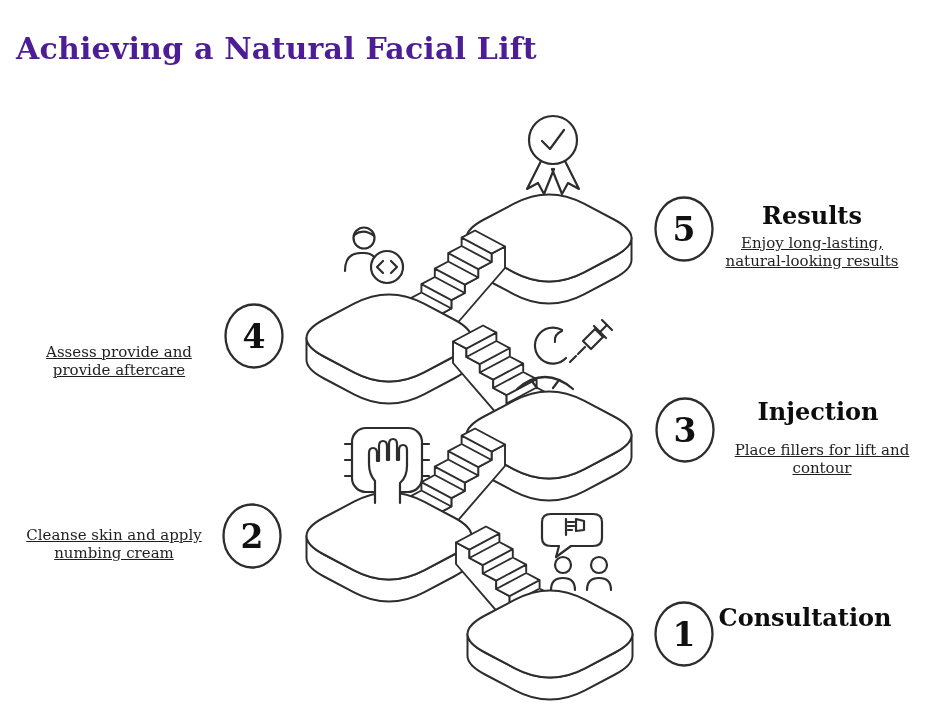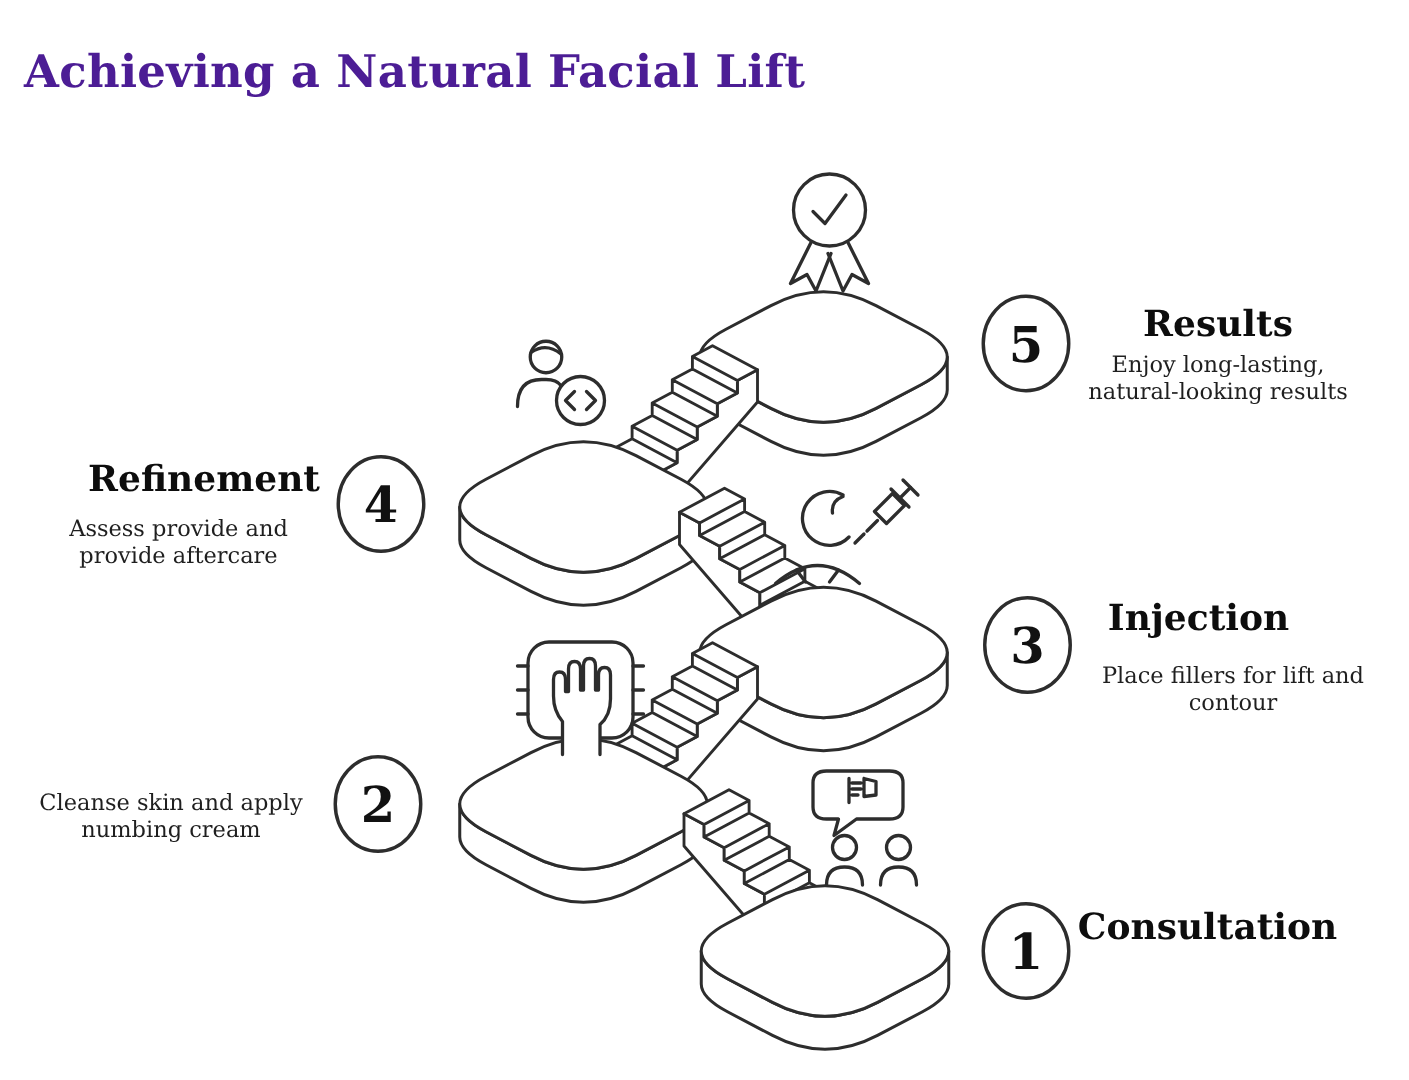--- a/index.html
+++ b/index.html
@@ -10,27 +10,27 @@
   .title{
     position:absolute;left:16px;top:31px;width:939px;
     font-size:30px;font-weight:bold;letter-spacing:.2px;color:#4c1d95;
   }
   .step-label{
     position:absolute;width:240px;text-align:center;
     font-size:24px;font-weight:bold;color:#0d0d0d;
   }
   .step-desc{
     position:absolute;width:220px;text-align:center;
-    font-size:15px;line-height:18px;color:#1f1f1f;white-space:pre-line;
+    font-size:15px;line-height:18px;color:#1f1f1f;white-space:pre-line;text-decoration:underline;
   }
   .lbl-results{left:692px;top:201px;}
   .dsc-results{left:702px;top:234px;}
   .lbl-refinement{left:16px;top:304px;}
   .dsc-refinement{left:9px;top:343px;}
-  .lbl-injection{left:679px;top:397px;text-align:center;}
+  .lbl-injection{left:698px;top:397px;text-align:center;}
   .dsc-injection{left:712px;top:441px;}
   .lbl-preparation{left:16px;top:503px;}
   .dsc-preparation{left:4px;top:526px;}
   .lbl-consultation{left:685px;top:603px;}
   .dsc-consultation{left:711px;top:641px;}
   svg .num{
     font-family:"DejaVu Serif", serif;font-weight:bold;font-size:33px;fill:#111;
     text-anchor:middle;
   }
 </style>
@@ -131,21 +131,20 @@
       <text class="num" x="252" y="548" stroke="none">2</text>
       <ellipse cx="684" cy="634" rx="28.5" ry="31.5"></ellipse>
       <text class="num" x="684" y="646" stroke="none">1</text>
     </g>
   </svg>
 
   <div class="step-label lbl-results">Results</div>
   <div class="step-desc dsc-results">Enjoy long-lasting,
 natural-looking results</div>
 
-  <div class="step-label lbl-refinement">Refinement</div>
   <div class="step-desc dsc-refinement">Assess provide and
 provide aftercare</div>
 
   <div class="step-label lbl-injection">Injection</div>
   <div class="step-desc dsc-injection">Place fillers for lift and
 contour</div>
 
   <div class="step-desc dsc-preparation">Cleanse skin and apply
 numbing cream</div>
 

